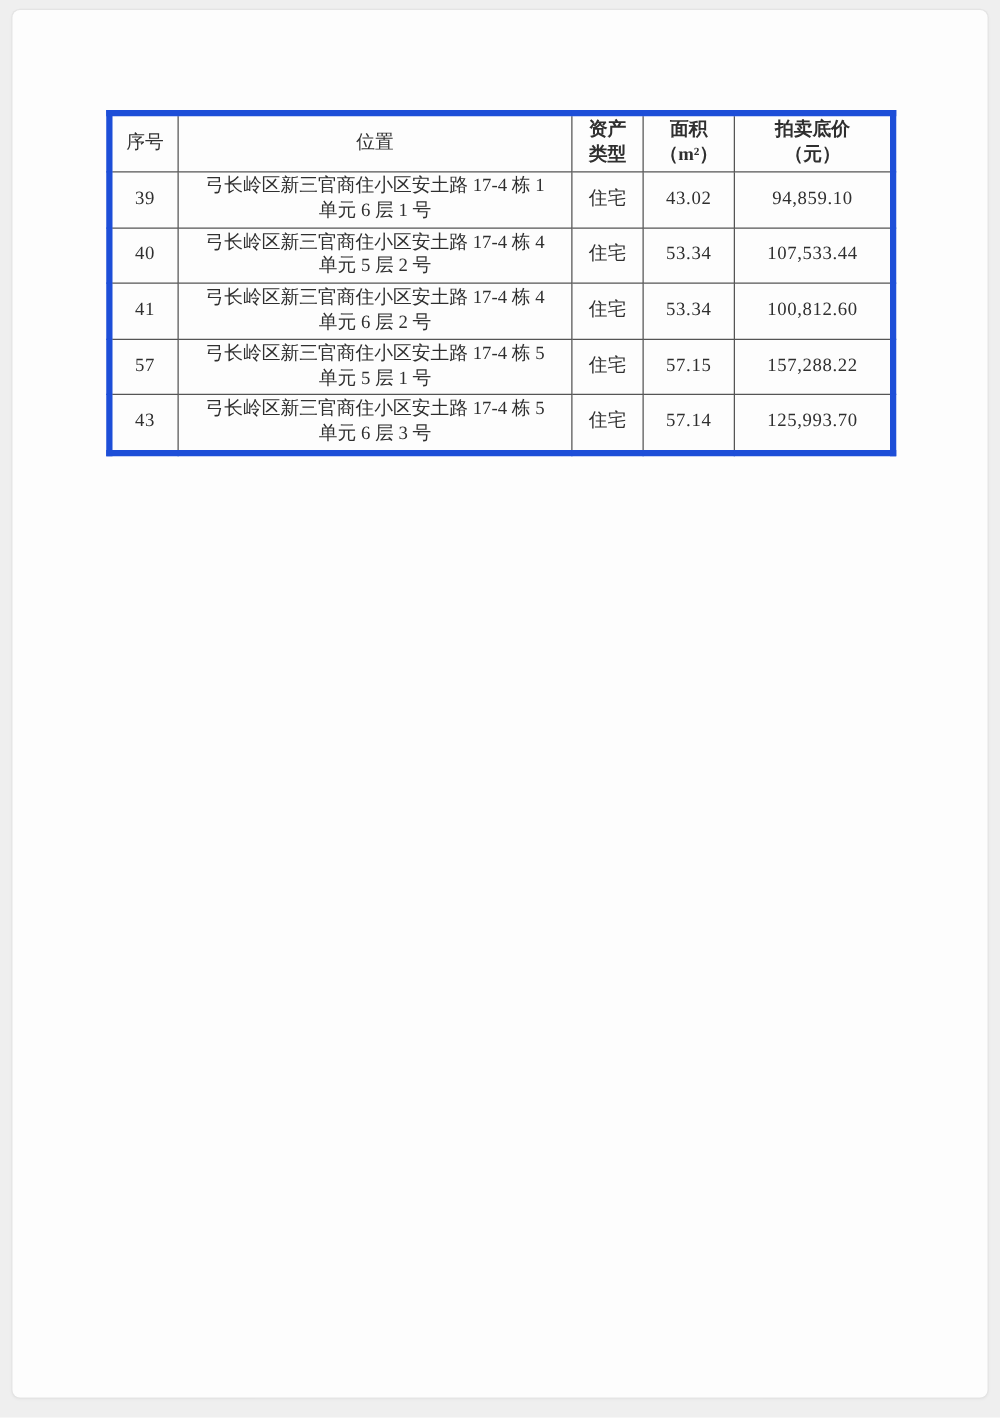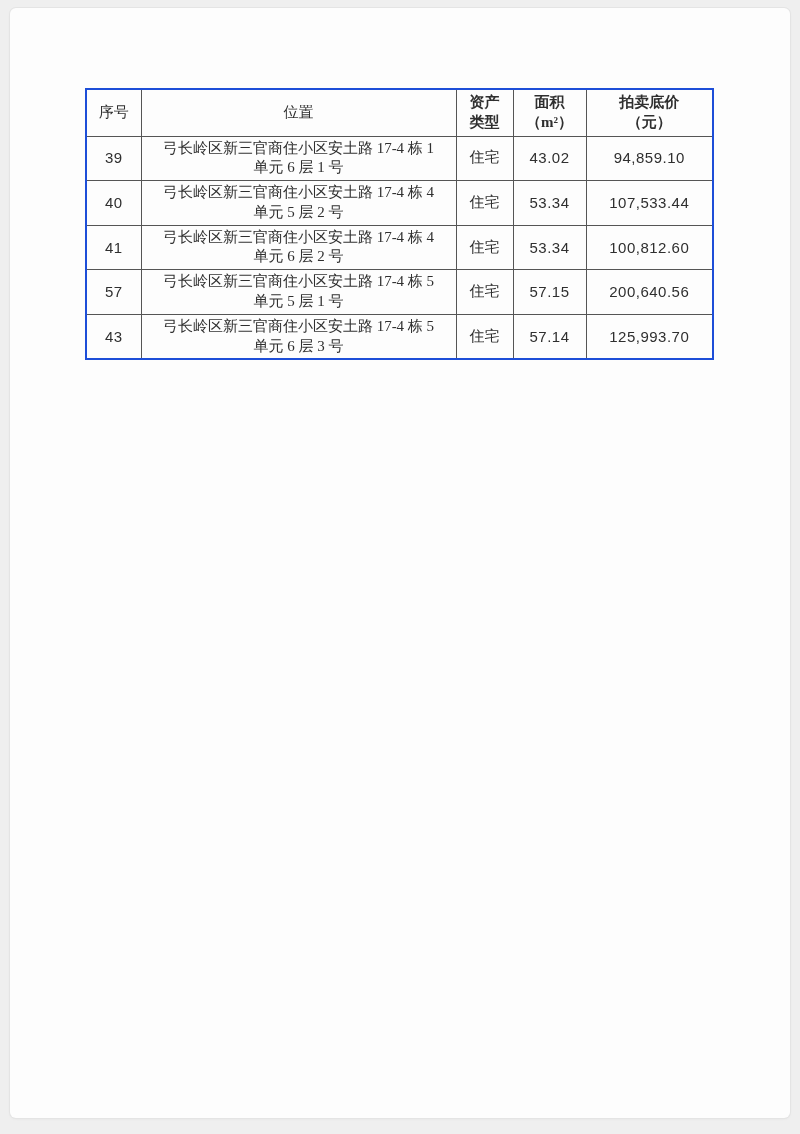--- a/index.html
+++ b/index.html
@@ -9,35 +9,35 @@
     font-family:"Liberation Serif","DejaVu Serif",serif;
   }
   .page{
     position:absolute;left:10px;top:8px;width:780px;height:1110px;
     background:#fdfdfd;border-radius:6px;
     box-shadow:0 0 0 1px #e4e4e4, 0 1px 3px rgba(0,0,0,0.06);
   }
   table.doc-table{
     position:absolute;left:75px;top:80px;width:627px;
     border-collapse:collapse;table-layout:fixed;
-    color:#2f2f2f;border:2px solid #1d4ed8;
+    color:#2f2f2f;border:5px solid #1d4ed8;
   }
   table.doc-table th, table.doc-table td{
     border:1px solid #555555;
     text-align:center;vertical-align:middle;
     font-weight:normal;font-size:15px;line-height:1.32;
     padding:2px 4px;overflow:hidden;
   }
   tr.header-row{height:47px;}
   tr.data-row{height:43px;}
   tr.total-row{height:30px;}
   .two-line span{display:block;font-weight:bold;}
   td.loc-cell span{display:block;text-align:center;}
   td.num-cell, td.area-cell, td.price-cell{
-    font-family:Liberation Sans, sans-serif;
+    font-family:Liberation Serif, serif;
     letter-spacing:0.5px;
   }
 </style>
 </head>
 <body>
 
 <div class="page">
   <table class="doc-table">
     <colgroup>
       <col style="width:55px">
@@ -96,21 +96,21 @@
         <td class="price-cell">100,812.60</td>
       </tr>
       <tr class="data-row">
         <td class="num-cell">57</td>
         <td class="loc-cell">
           <span>弓长岭区新三官商住小区安土路 17-4 栋 5</span>
           <span>单元 5 层 1 号</span>
         </td>
         <td>住宅</td>
         <td class="area-cell">57.15</td>
-        <td class="price-cell">200,640.56</td>
+        <td class="price-cell">157,288.22</td>
       </tr>
       <tr class="data-row">
         <td class="num-cell">43</td>
         <td class="loc-cell">
           <span>弓长岭区新三官商住小区安土路 17-4 栋 5</span>
           <span>单元 6 层 3 号</span>
         </td>
         <td>住宅</td>
         <td class="area-cell">57.14</td>
         <td class="price-cell">125,993.70</td>

